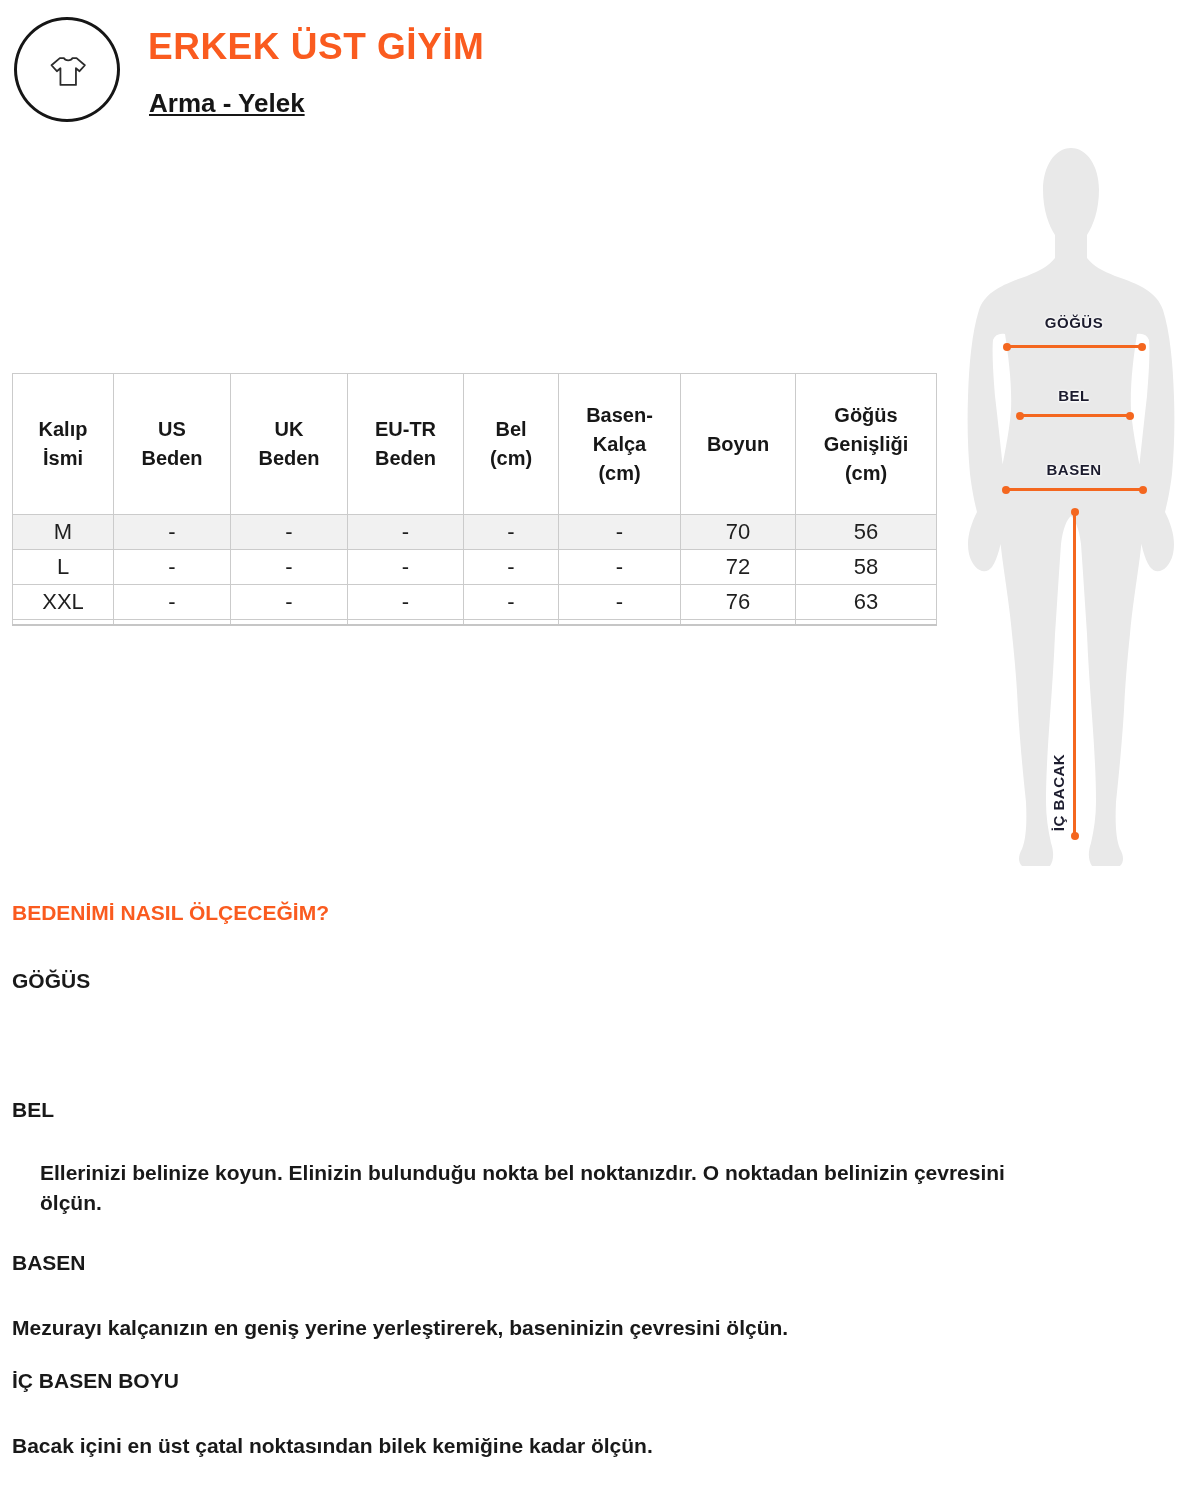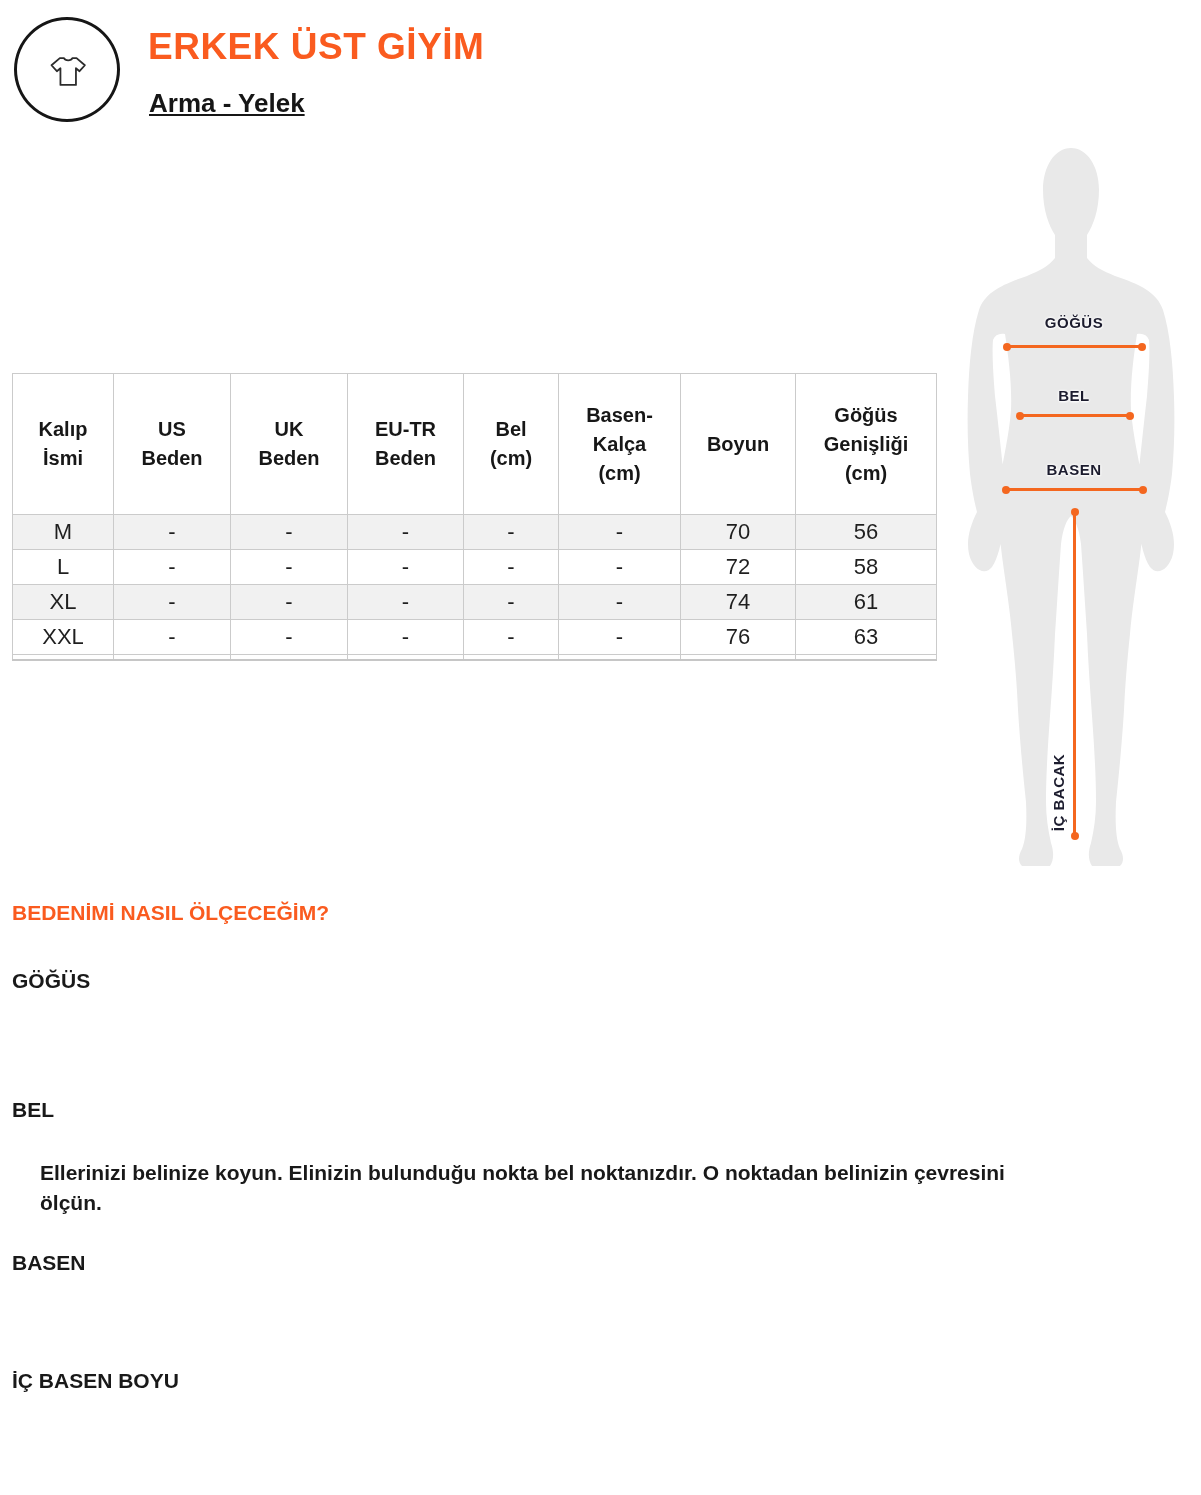--- a/index.html
+++ b/index.html
@@ -99,30 +99,20 @@
       </tr>
       <tr>
         <td>L</td>
         <td>-</td>
         <td>-</td>
         <td>-</td>
         <td>-</td>
         <td>-</td>
         <td>72</td>
         <td>58</td>
-      </tr>
-      <tr class="stripe">
-        <td>XL</td>
-        <td>-</td>
-        <td>-</td>
-        <td>-</td>
-        <td>-</td>
-        <td>-</td>
-        <td>74</td>
-        <td>61</td>
       </tr>
       <tr>
         <td>XXL</td>
         <td>-</td>
         <td>-</td>
         <td>-</td>
         <td>-</td>
         <td>-</td>
         <td>76</td>
         <td>63</td>
@@ -193,16 +183,18 @@
   </div>
 
   <div class="guide-title" style="top:901px;">BEDENİMİ NASIL ÖLÇECEĞİM?</div>
 
   <div class="guide-h" style="top:969px;">GÖĞÜS</div>
 
   <div class="guide-h" style="top:1098px;">BEL</div>
   <div class="guide-p narrow" style="top:1158px;margin-left:28px;">Ellerinizi belinize koyun. Elinizin bulunduğu nokta bel noktanızdır. O noktadan belinizin çevresini ölçün.</div>
 
   <div class="guide-h" style="top:1251px;">BASEN</div>
+  <div class="guide-p" style="top:1313px;">Mezurayı kalçanızın en geniş yerine yerleştirerek, baseninizin çevresini ölçün.</div>
 
   <div class="guide-h" style="top:1369px;">İÇ BASEN BOYU</div>
+  <div class="guide-p" style="top:1431px;">Bacak içini en üst çatal noktasından bilek kemiğine kadar ölçün.</div>
 
 </div>
 
 </body></html>

